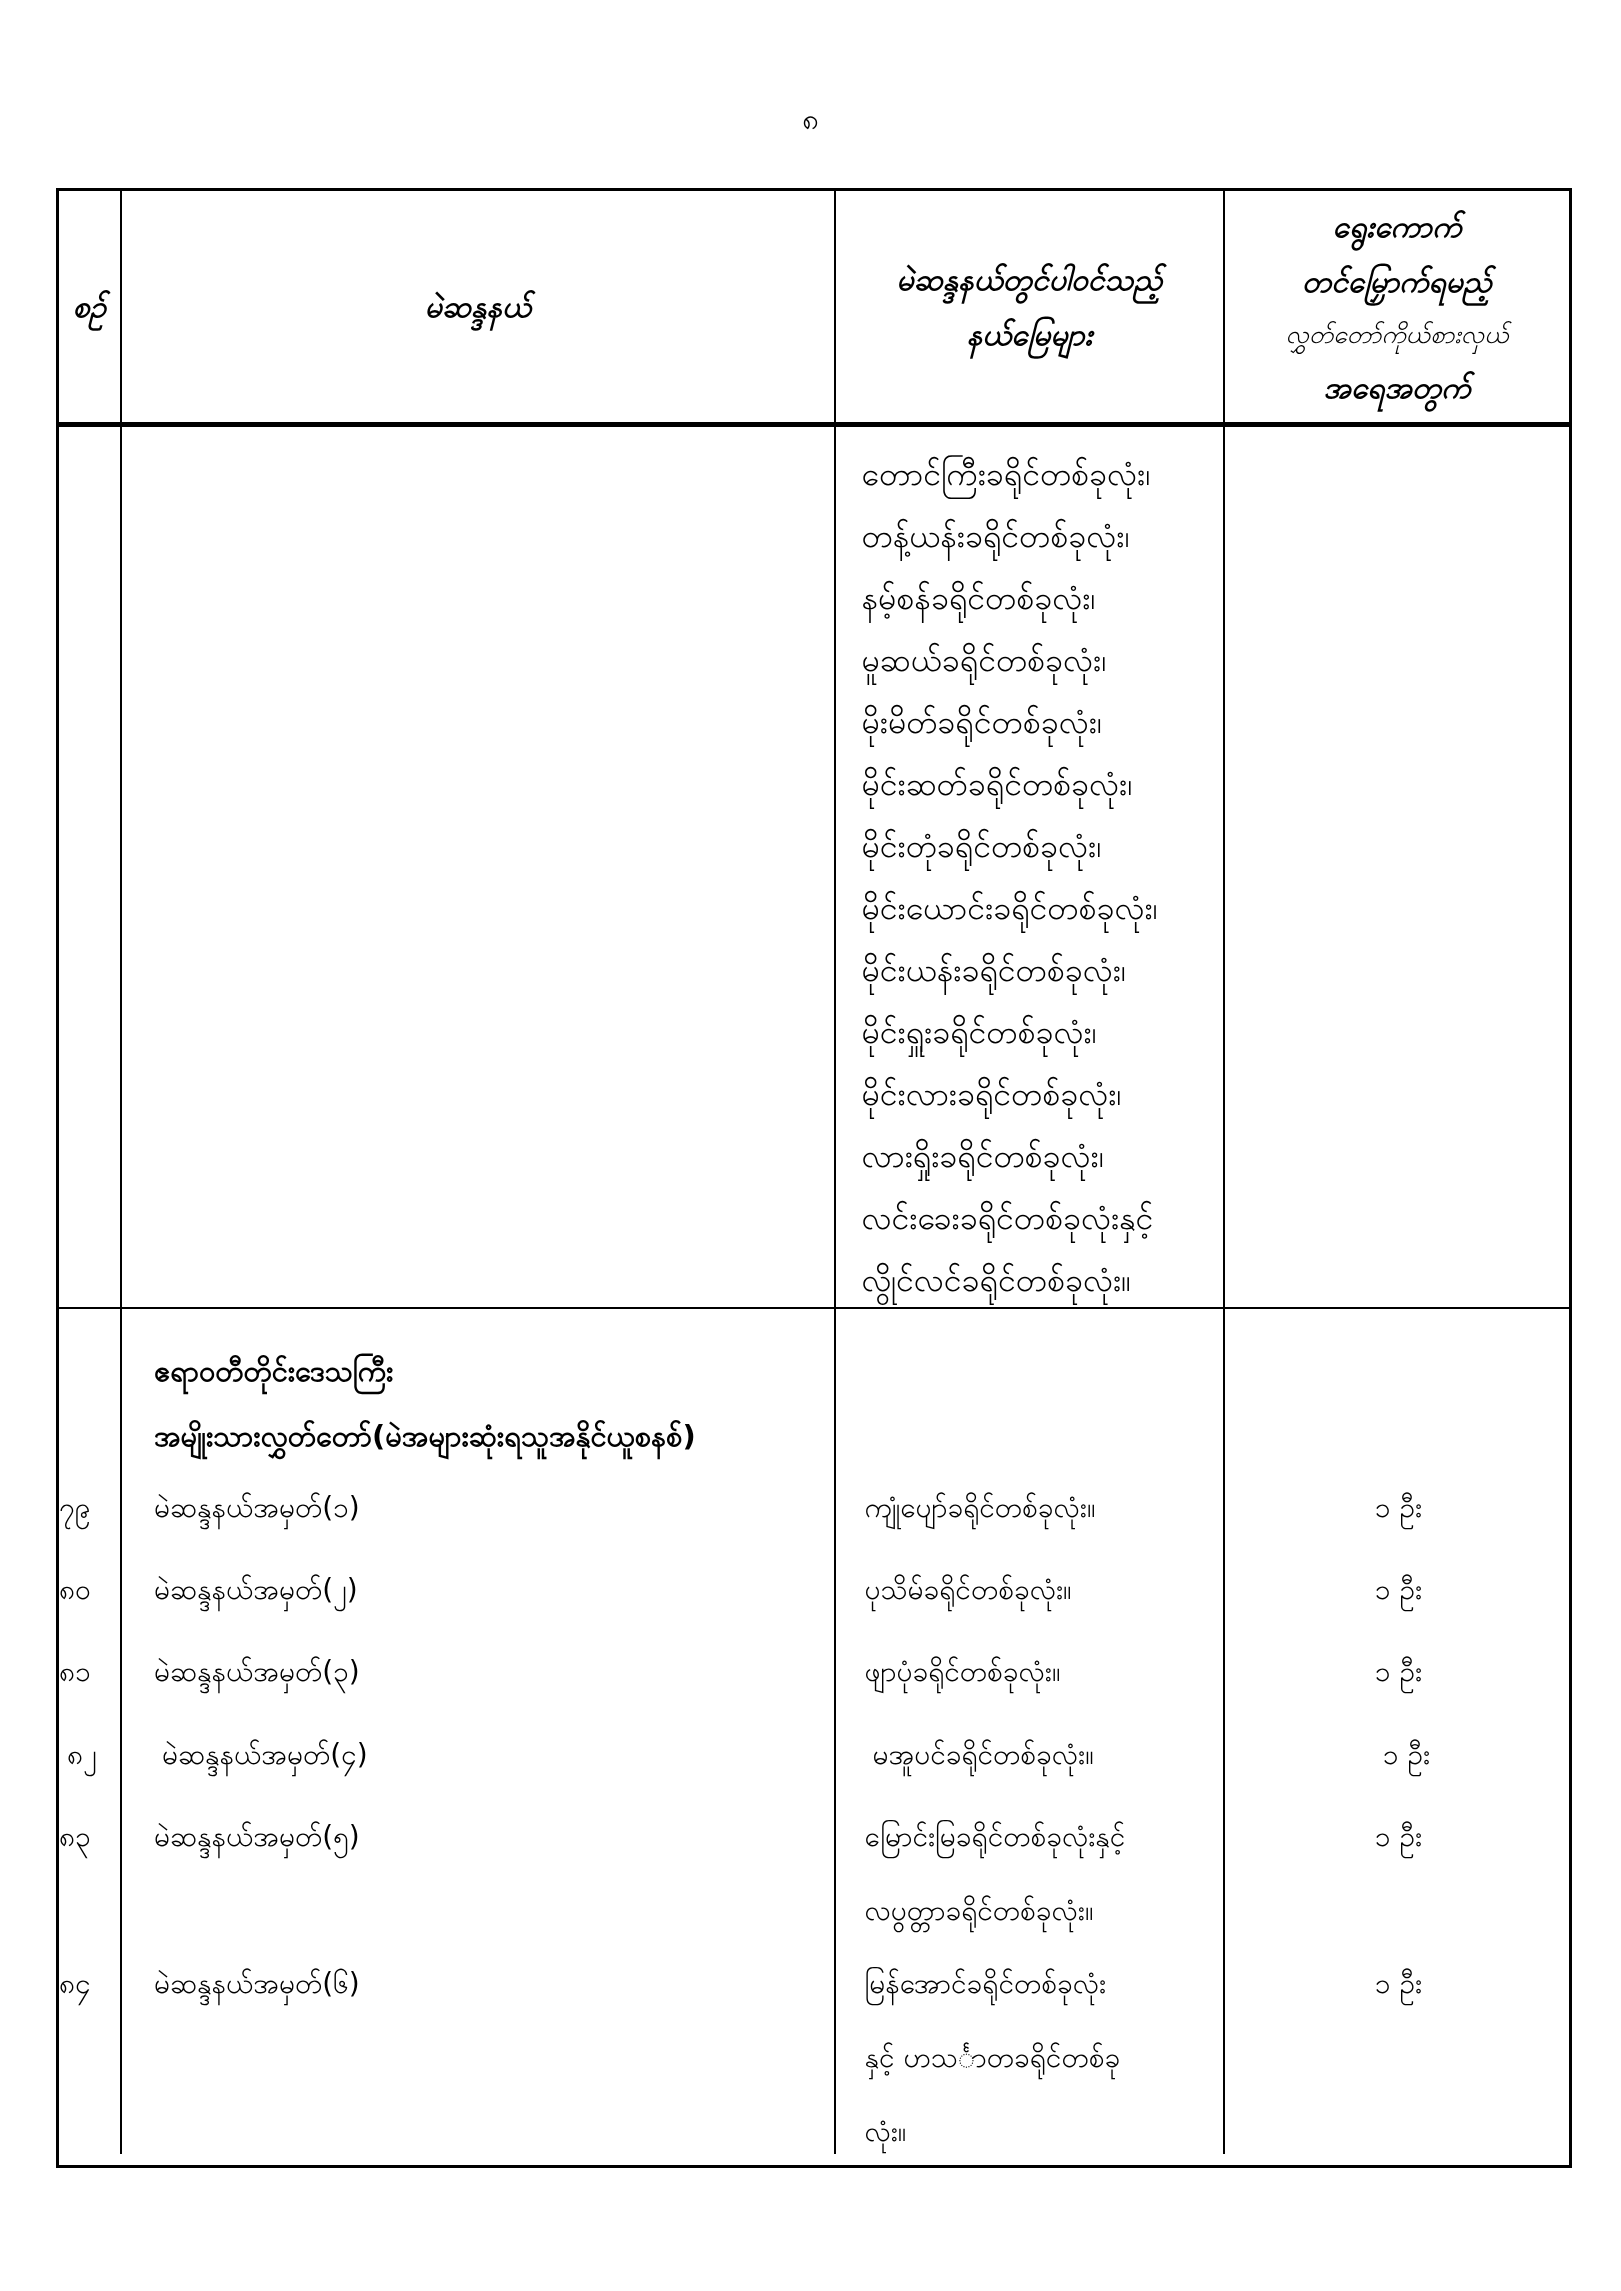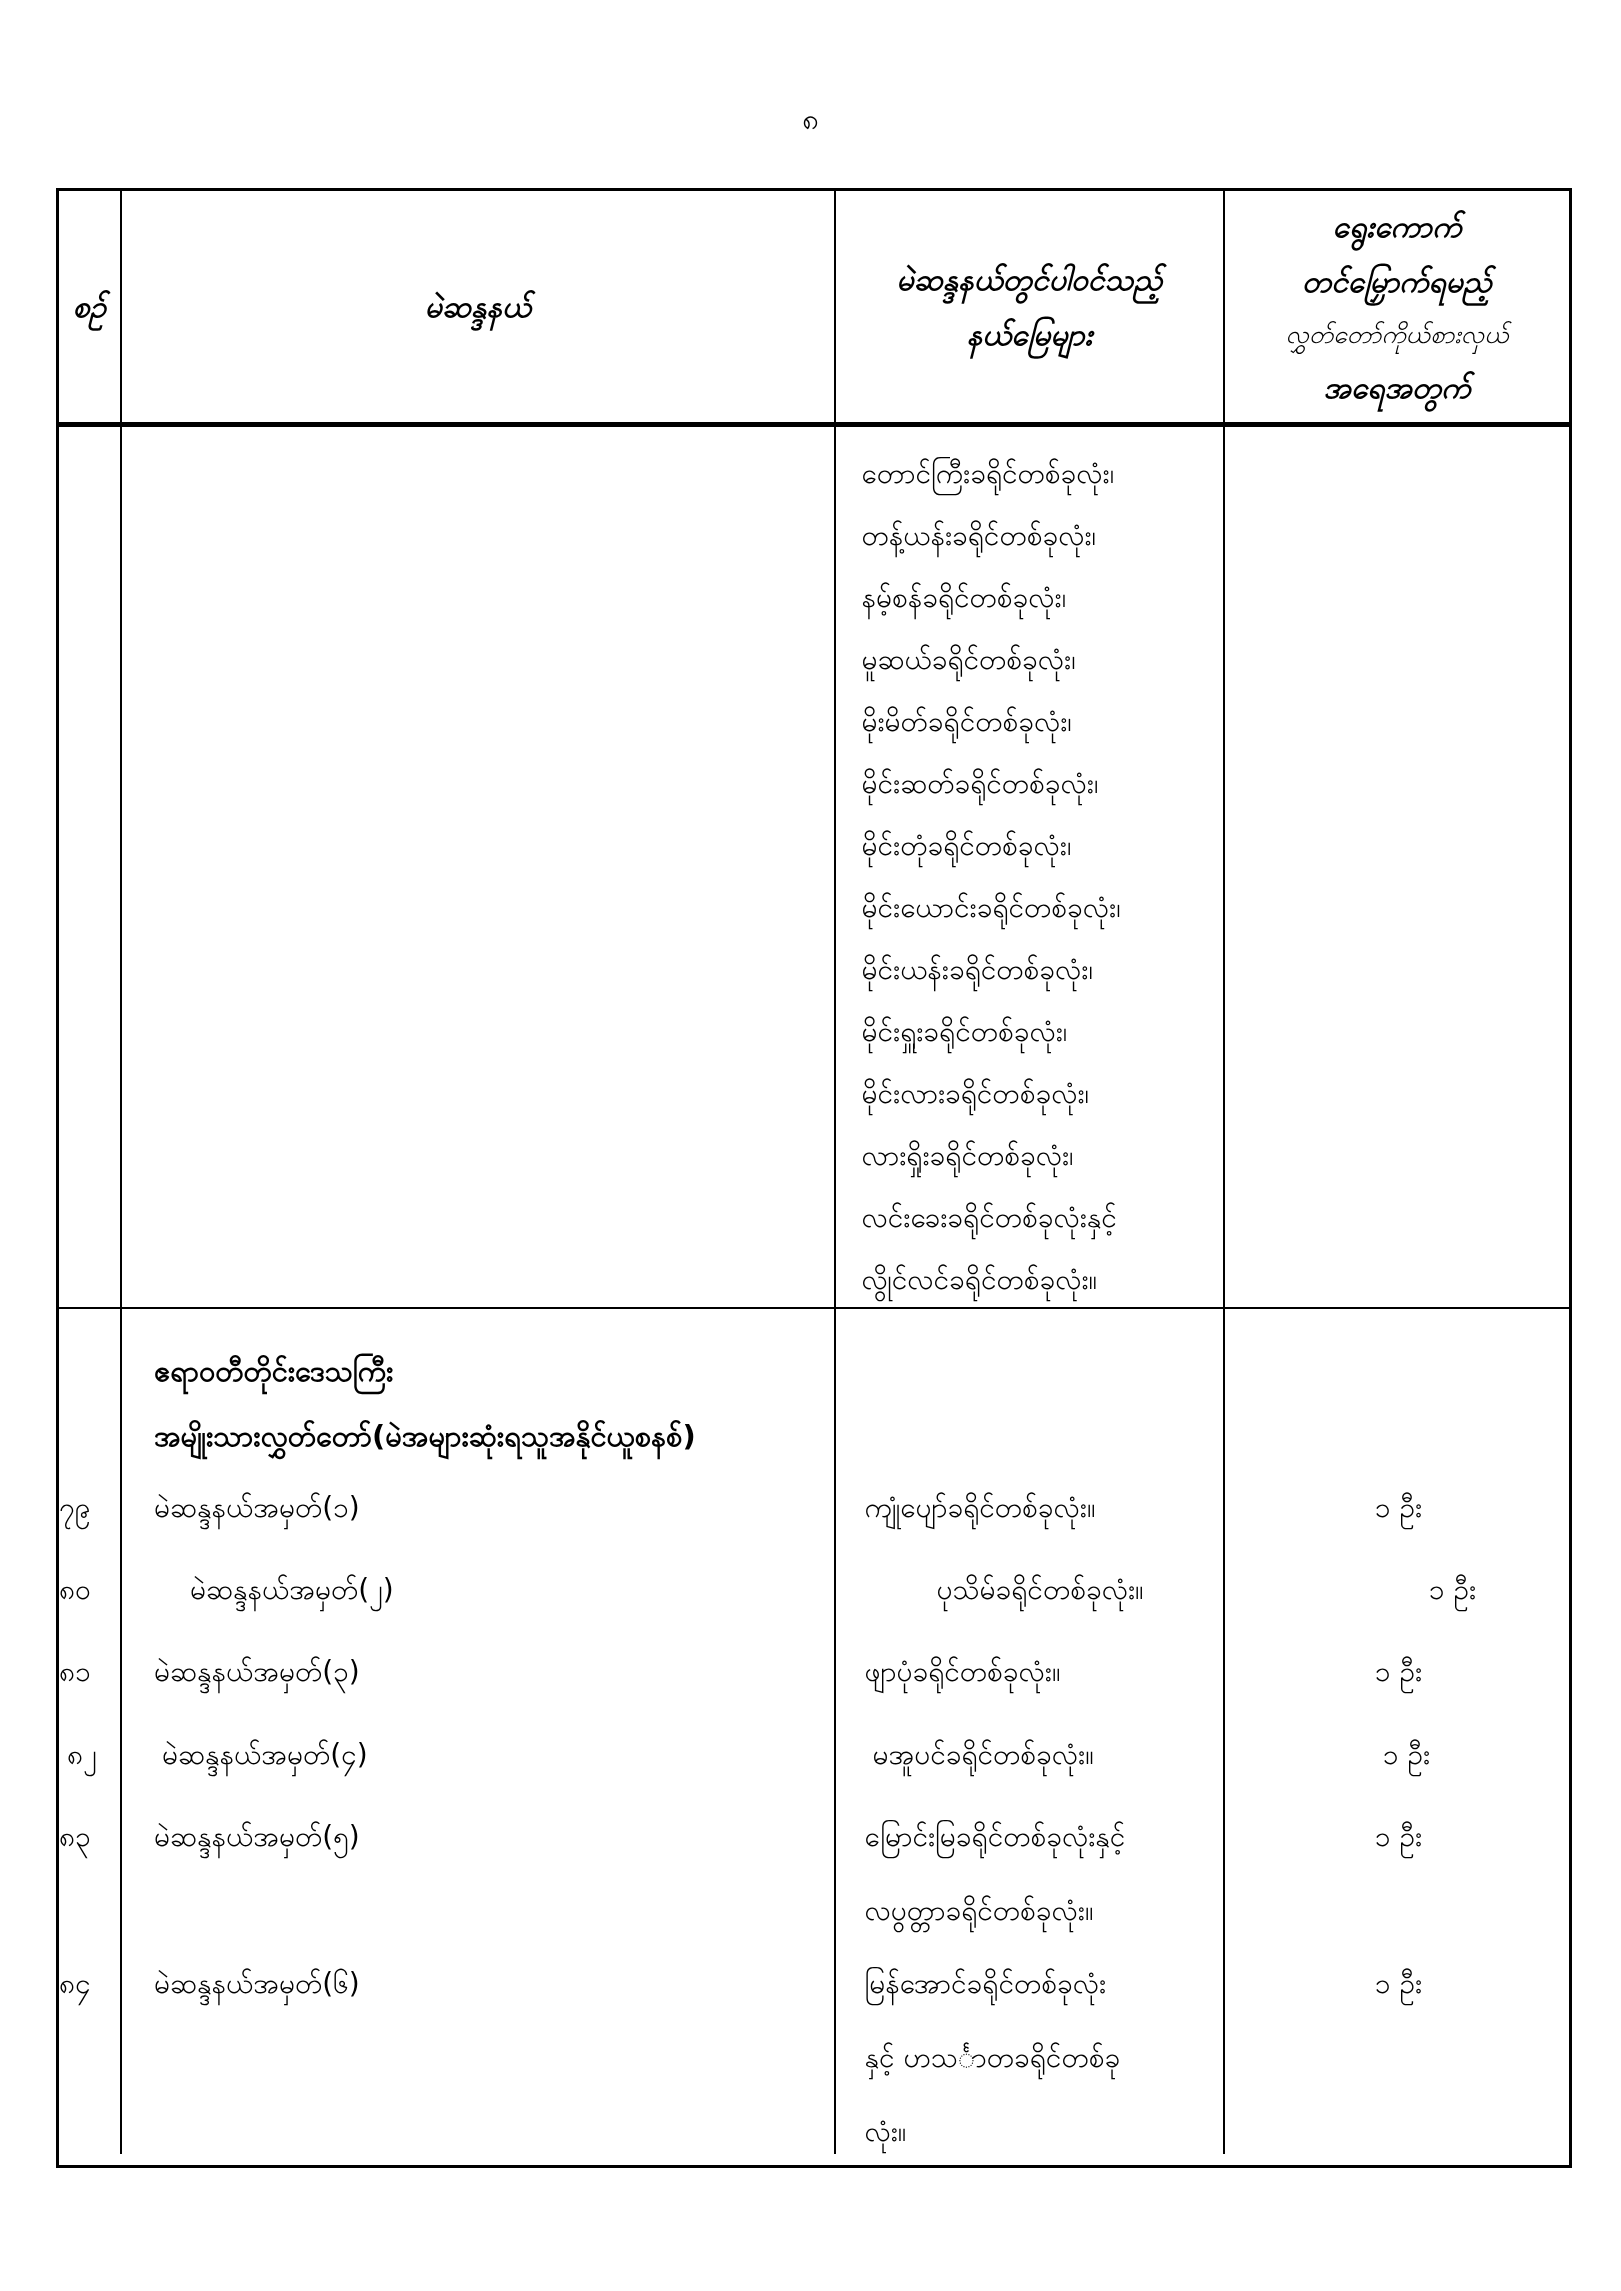--- a/index.html
+++ b/index.html
@@ -30,37 +30,37 @@
   .cell { box-sizing: border-box; }
   .c1, .c2, .c3 { border-right: 2.9px solid #000000; }
   .header-row { height: 236px; border-bottom: 5.9px solid #000000; }
   .cont-row { height: 882px; border-bottom: 2.9px solid #000000; }
   .section-row { height: 845px; position: relative; }
   .section-row .cell { height: 100%; }
   .vcenter { display: flex; flex-direction: column; justify-content: center; align-items: center; text-align: center; font-style: italic; }
   .hdr-line { font-size: 30px; font-weight: 700; line-height: 55px; }
   .hdr-line-small { font-size: 25px; font-weight: 400; line-height: 51px; }
   .areas-list { padding: 15.7px 0 0 25.5px; }
-  .areas-list > div { font-size: 28px; line-height: 62px; white-space: nowrap; }
+  .areas-list > div { font-size: 32px; line-height: 62px; white-space: nowrap; }
   .overlay { position: absolute; left: 0; top: 12px; width: 100%; height: 100%; }
   .section-heading { position: absolute; top: 17.6px; left: 95px; }
   .section-heading > div { font-size: 29px; font-weight: 700; line-height: 65px; white-space: nowrap; }
   .entry {
     position: absolute; left: 0; width: 100%;
     display: grid; grid-template-columns: 66px 714px 389px 1fr;
     font-size: 28px; line-height: 43px;
   }
   .e-no { }
   .e-name { padding-left: 29px; white-space: nowrap; }
   .e-areas { padding-left: 25.5px; }
   .e-areas > div { white-space: nowrap; }
   .e-areas > div + div { margin-top: 31px; }
   .e-count { text-align: center; }
   .entry-79 { top: 165px; }
-  .entry-80 { top: 247px; gap: 36px; }
+  .entry-80 { top: 247px; }
   .entry-81 { top: 329px; }
   .entry-82 { top: 412px; padding-left: 8px; }
   .entry-83 { top: 494px; }
   .entry-84 { top: 641px; }
 </style>
 </head>
 <body>
 
 <div class="page">
 

